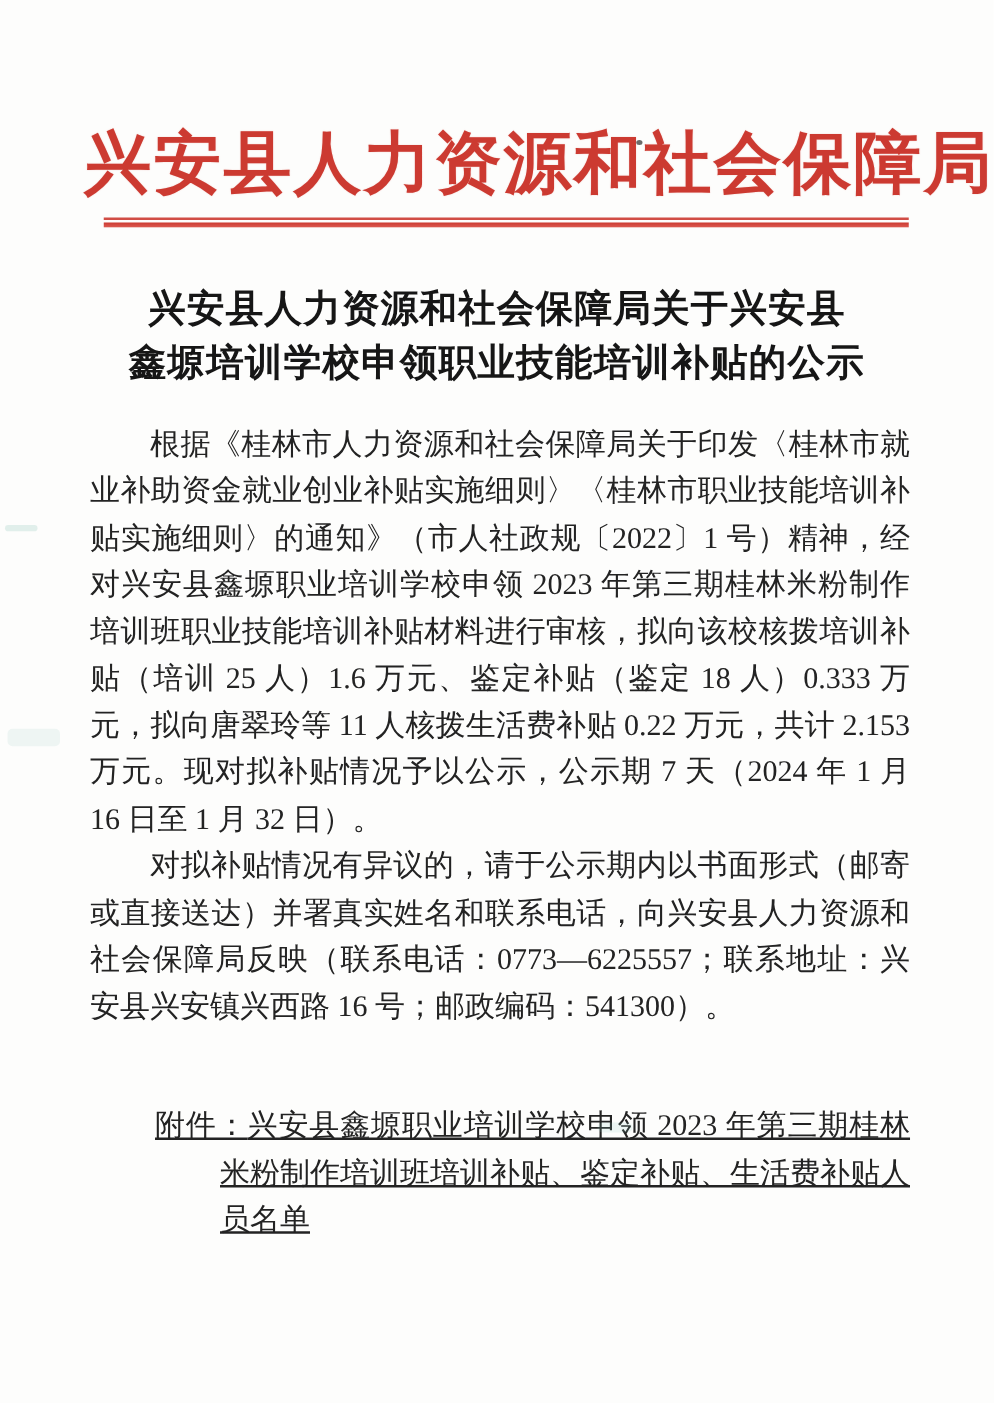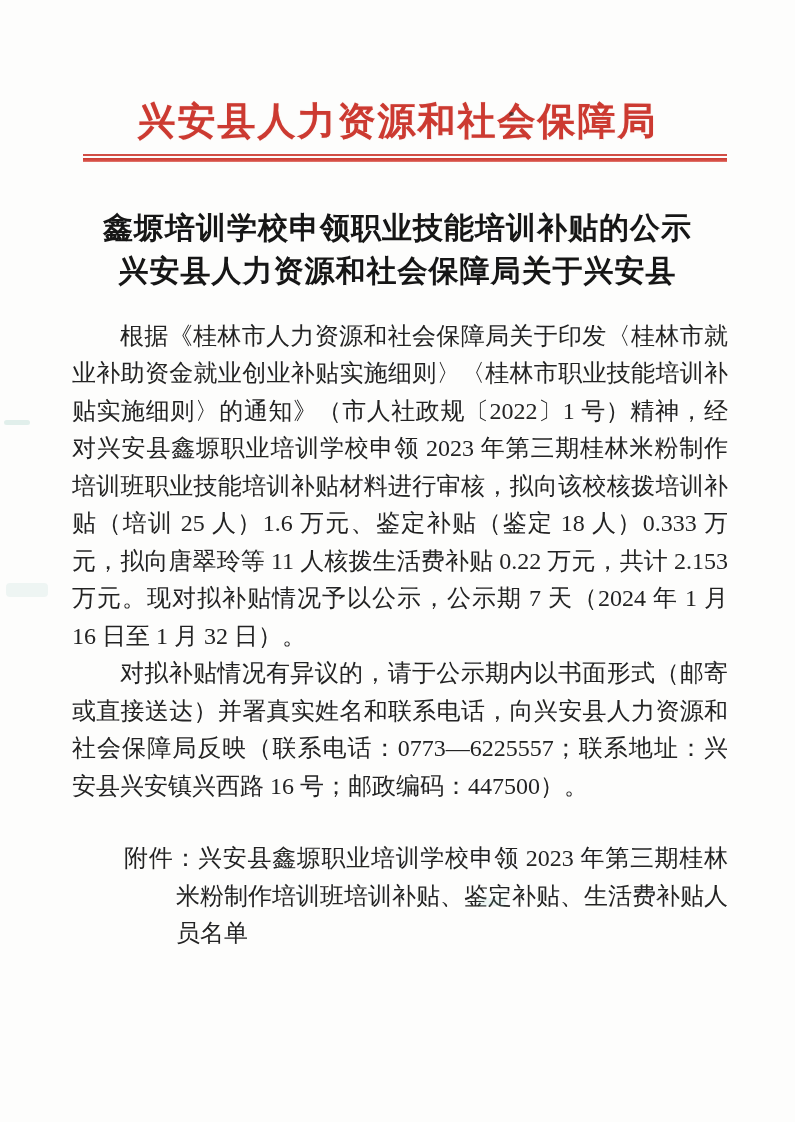--- a/index.html
+++ b/index.html
@@ -11,22 +11,22 @@
     height: 1122px;
     margin: 0 auto;
     background: var(--paper);
     overflow: hidden;
     font-family: "Liberation Serif", "DejaVu Serif", serif;
     color: var(--ink);
   }
   
   .letterhead { padding-top: 98px; }
   .agency {
-    text-align: center;
-    font-size: 38px;
+    text-align: right;
+    font-size: 54px;
     font-weight: 700;
     letter-spacing: 2px;
     line-height: 1.25;
     color: var(--accent);
     text-shadow: 0 0 1px rgba(204,58,49,.35);
     white-space: nowrap;
   }
   .rule-wrap { margin: 8px 68px 0 83px; }
   .rule-thin  { height: 2px; background: var(--accent); opacity: .9; }
   .rule-thick { height: 4px; background: linear-gradient(180deg, var(--accent) 0%, #d9554c 80%, #e89a93 100%); margin-top: 2px; }
@@ -45,24 +45,25 @@
     margin: 26px 67px 0 72px;
     font-size: 24px;
     line-height: 37.5px;
     text-align: justify;
     text-justify: inter-ideograph;
     color: var(--ink);
   }
   .body-text p { margin: 0; text-indent: 2em; }
   
   .attachment {
-    margin-top: 35px;
+    margin-top: 58px;
     padding-left: 104px;
     text-indent: -52px;
     text-align: justify;
+    text-decoration: underline;
   }
   
   .artifact { position: absolute; pointer-events: none; }
   .artifact.speck { left: 509px; top: 112px; width: 5px; height: 4px; background: #2e2e2e; opacity: .7; border-radius: 50%; }
   .artifact.smudge-a { left: 4px;  top: 420px; width: 26px; height: 5px;  background: #7fbfb0; opacity: .22; border-radius: 3px; }
   .artifact.smudge-b { left: 6px;  top: 583px; width: 42px; height: 14px; background: #9fd0c6; opacity: .16; border-radius: 4px; }
   .artifact.smudge-c { left: 478px; top: 898px; width: 28px; height: 8px; background: #8fc9c0; opacity: .15; border-radius: 4px; }
 </style>
 </head>
 <body>
@@ -71,27 +72,27 @@
 
   <div class="letterhead">
     <div class="agency">兴安县人力资源和社会保障局</div>
     <div class="rule-wrap">
       <div class="rule-thin"></div>
       <div class="rule-thick"></div>
     </div>
   </div>
 
   <h1 class="doc-title">
+    <span class="t-line">兴安县人力资源和社会保障局关于兴安县</span>
     <span class="t-line">鑫塬培训学校申领职业技能培训补贴的公示</span>
-    <span class="t-line">兴安县人力资源和社会保障局关于兴安县</span>
   </h1>
 
   <div class="body-text">
     <p>根据《桂林市人力资源和社会保障局关于印发〈桂林市就业补助资金就业创业补贴实施细则〉〈桂林市职业技能培训补贴实施细则〉的通知》（市人社政规〔2022〕1 号）精神，经对兴安县鑫塬职业培训学校申领 2023 年第三期桂林米粉制作培训班职业技能培训补贴材料进行审核，拟向该校核拨培训补贴（培训 25 人）1.6 万元、鉴定补贴（鉴定 18 人）0.333 万元，拟向唐翠玲等 11 人核拨生活费补贴 0.22 万元，共计 2.153 万元。现对拟补贴情况予以公示，公示期 7 天（2024 年 1 月 16 日至 1 月 32 日）。</p>
-    <p>对拟补贴情况有异议的，请于公示期内以书面形式（邮寄或直接送达）并署真实姓名和联系电话，向兴安县人力资源和社会保障局反映（联系电话：0773—6225557；联系地址：兴安县兴安镇兴西路 16 号；邮政编码：447500）。</p>
+    <p>对拟补贴情况有异议的，请于公示期内以书面形式（邮寄或直接送达）并署真实姓名和联系电话，向兴安县人力资源和社会保障局反映（联系电话：0773—6225557；联系地址：兴安县兴安镇兴西路 16 号；邮政编码：541300）。</p>
 
     <div class="attachment"><span>附件：</span><span>兴安县鑫塬职业培训学校申领 2023 年第三期桂林米粉制作培训班培训补贴、鉴定补贴、生活费补贴人员名单</span></div>
   </div>
 
   <div class="artifact speck"></div>
   <div class="artifact smudge-a"></div>
   <div class="artifact smudge-b"></div>
   <div class="artifact smudge-c"></div>
 
 </div>

